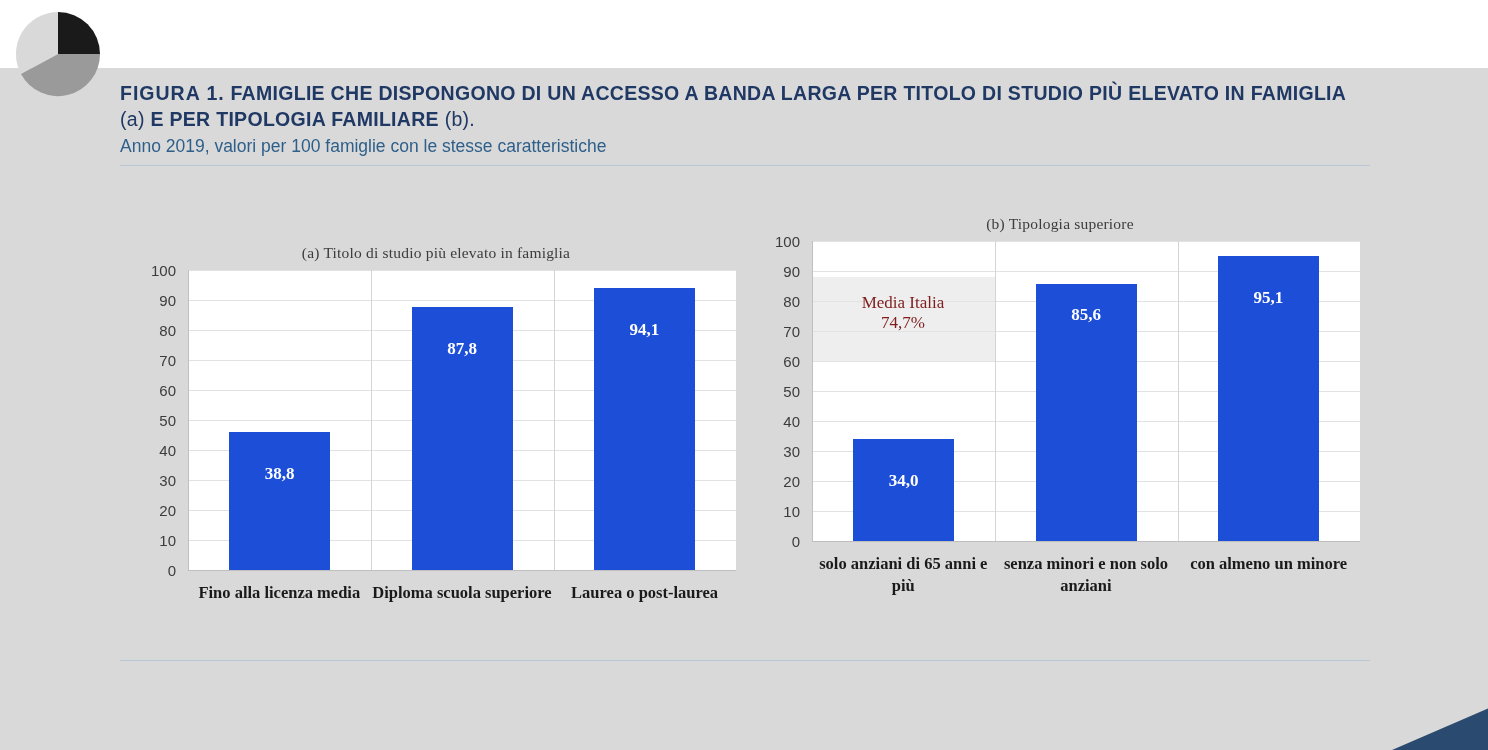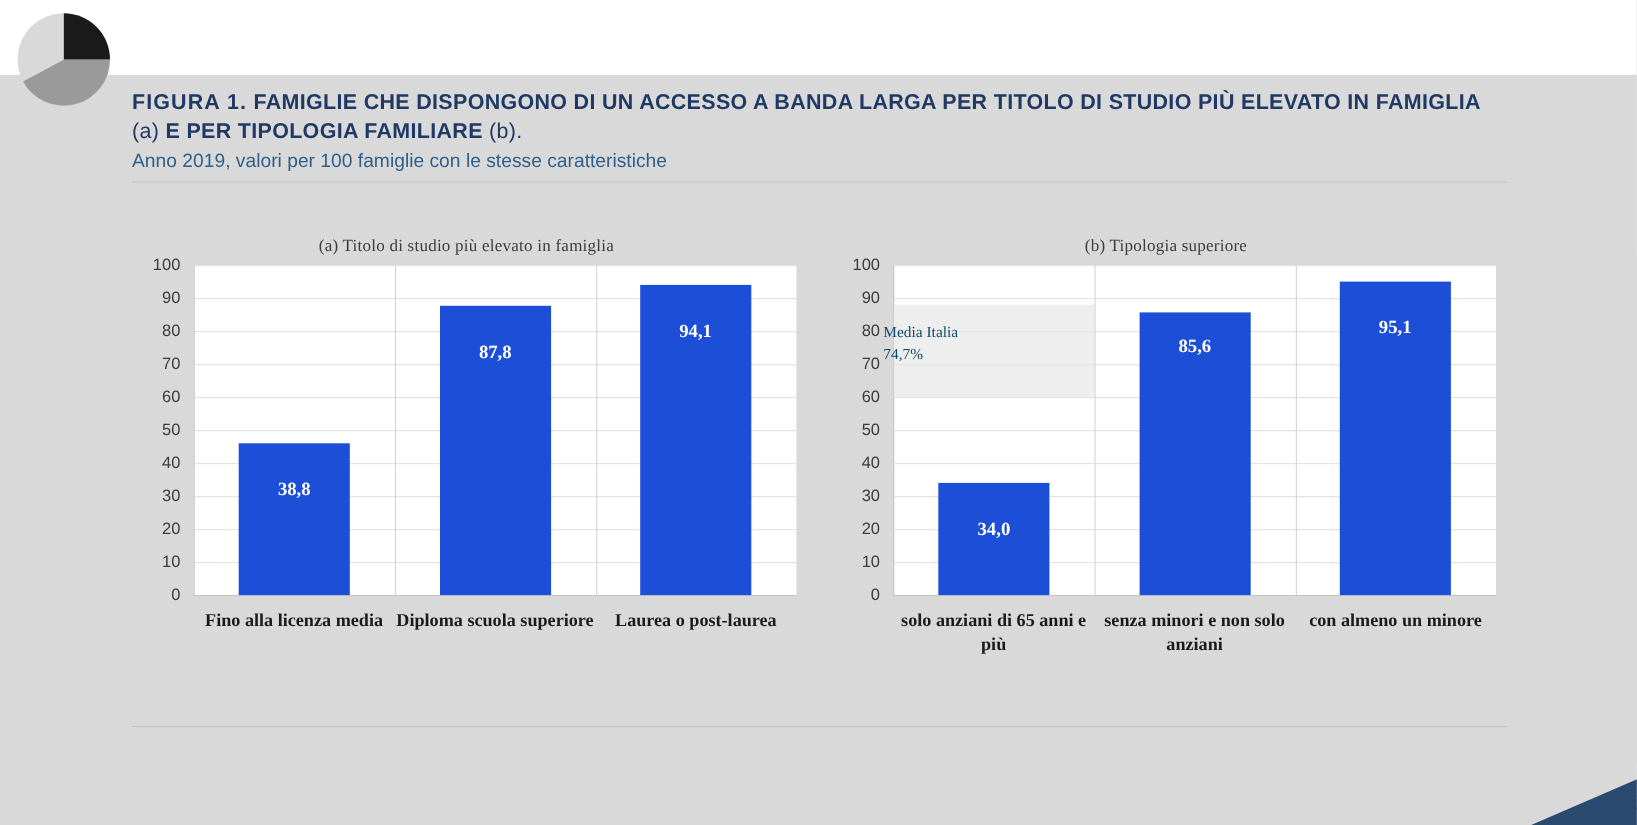--- a/index.html
+++ b/index.html
@@ -101,21 +101,21 @@
     left: 120px;
     top: 215px;
     width: 1260px;
     height: 430px;
   }
   .panel {
     position: absolute;
     top: 0;
     height: 430px;
   }
-  .panel-a { left: 4px; width: 600px; }
+  .panel-a { left: 16px; width: 600px; margin-top: 29px; }
   .panel-b { left: 640px; width: 600px; }
 
   .panel-title {
     text-align: center;
     font-size: 15.5px;
     color: #3c3c3c;
     font-family: "Liberation Serif", serif;
     margin-bottom: 8px;
     letter-spacing: .2px;
   }
@@ -158,23 +158,23 @@
     top: 0; bottom: 0;
     border-left: 1px solid #d4d4d4;
   }
   .media-band {
     position: absolute;
     left: 0;
     background: #eeeeee;
   }
   .media-label {
     position: absolute;
-    text-align: left;
-    font-size: 14px;
-    color: #0c4a6e;
+    text-align: center;
+    font-size: 17px;
+    color: #7f1d1d;
     font-family: "Liberation Serif", serif;
     line-height: 20px;
     width: 200px;
   }
   .bar {
     position: absolute;
     bottom: 0;
     background: #1d4ed8;
   }
   .bar-label {

